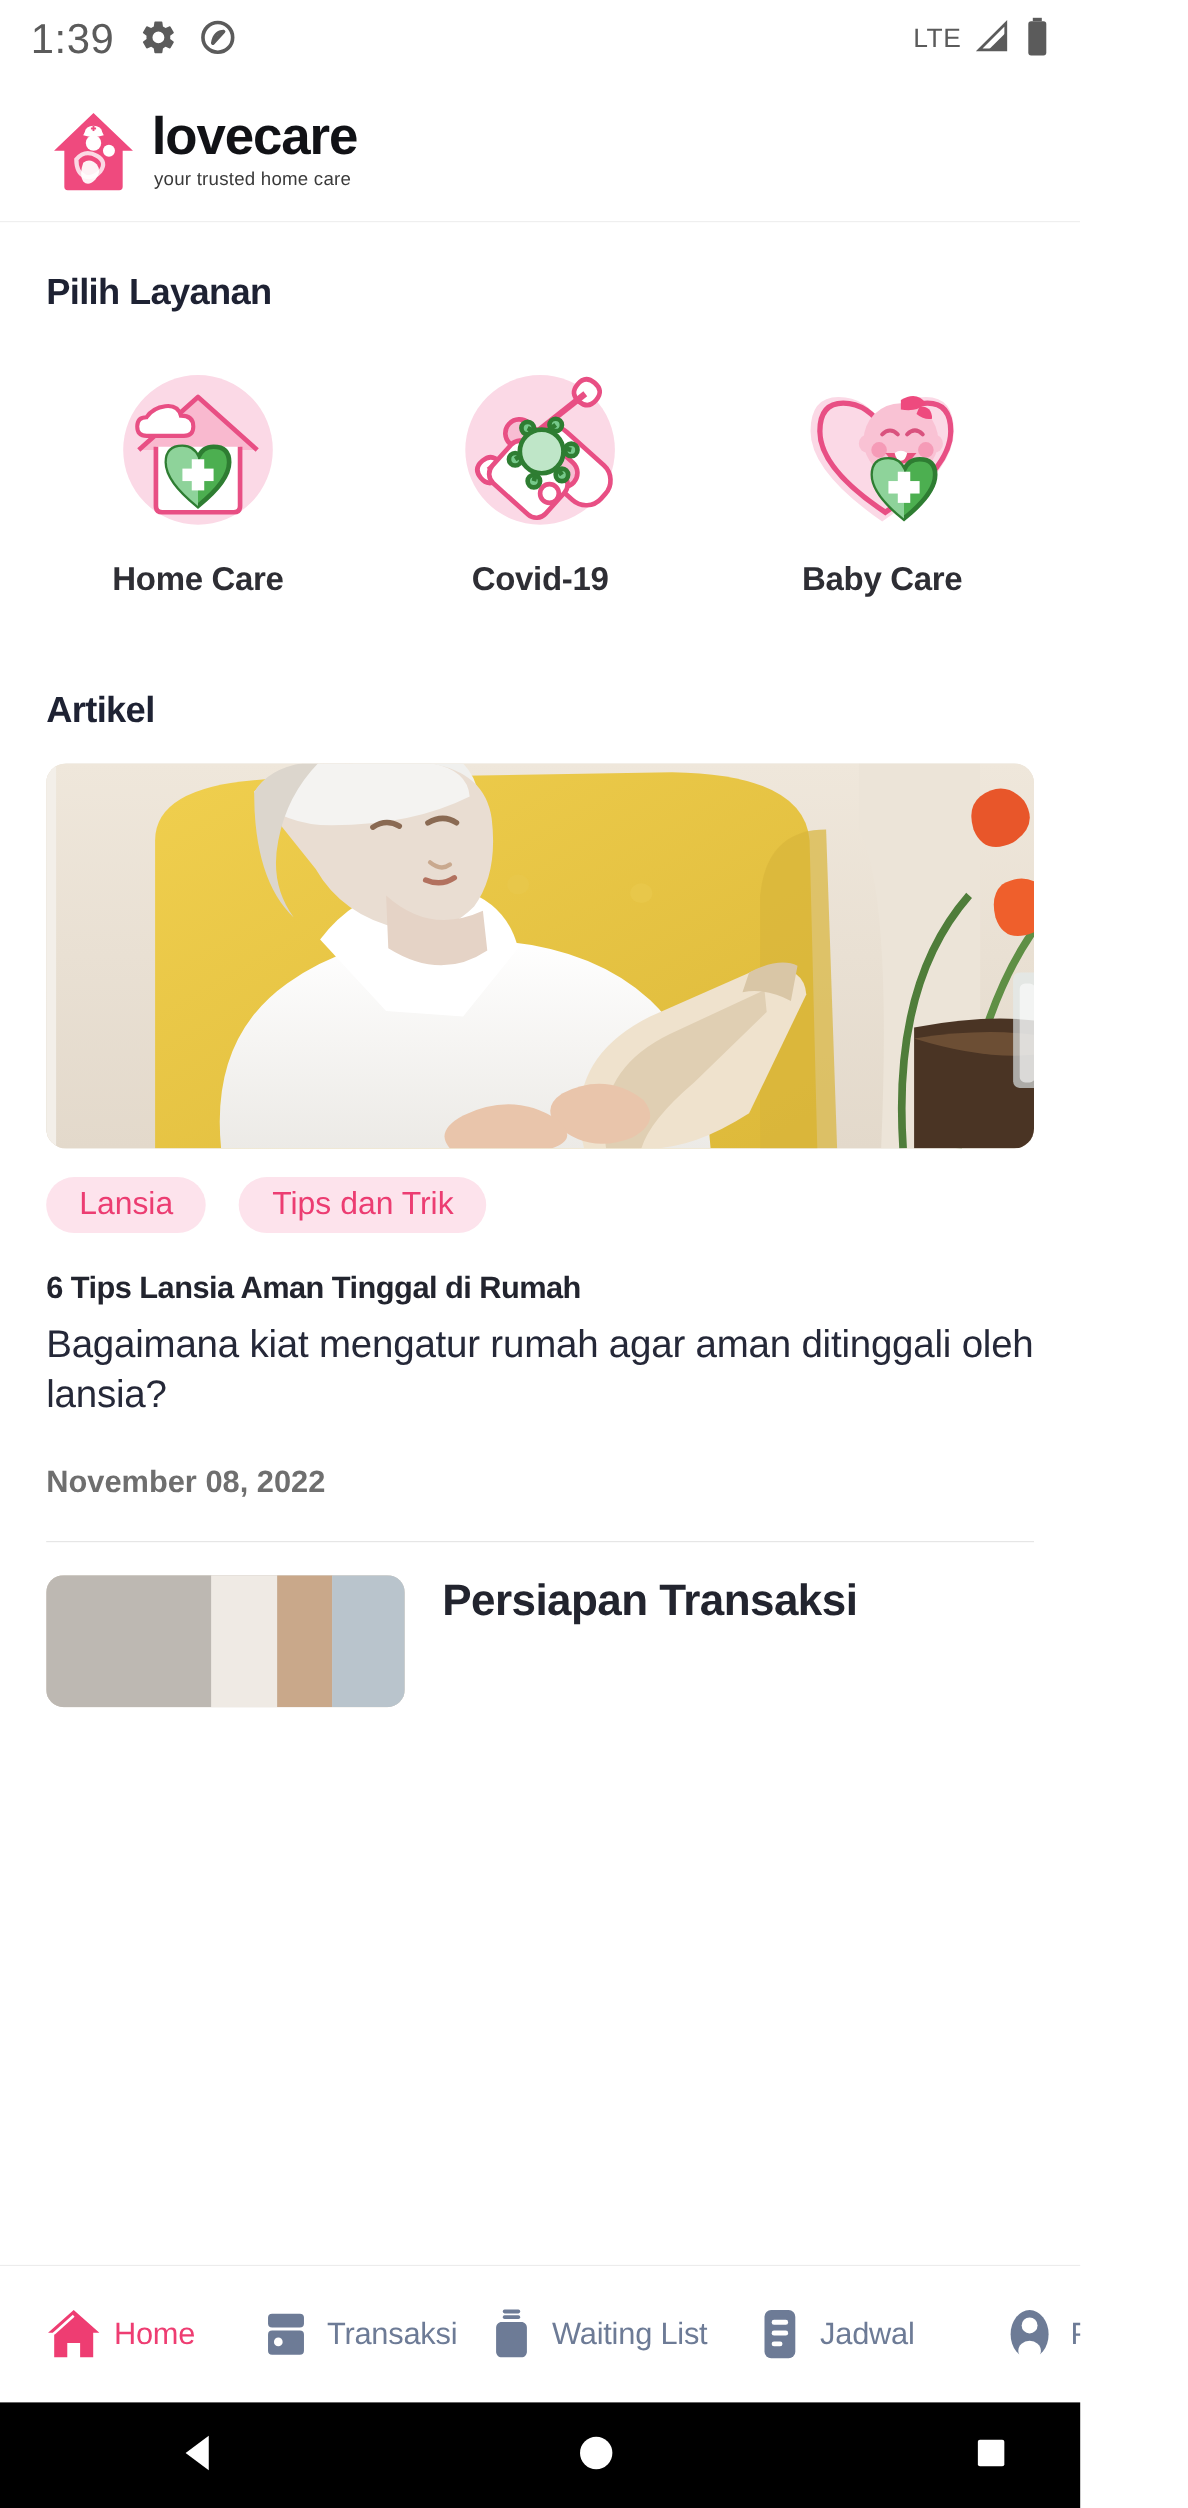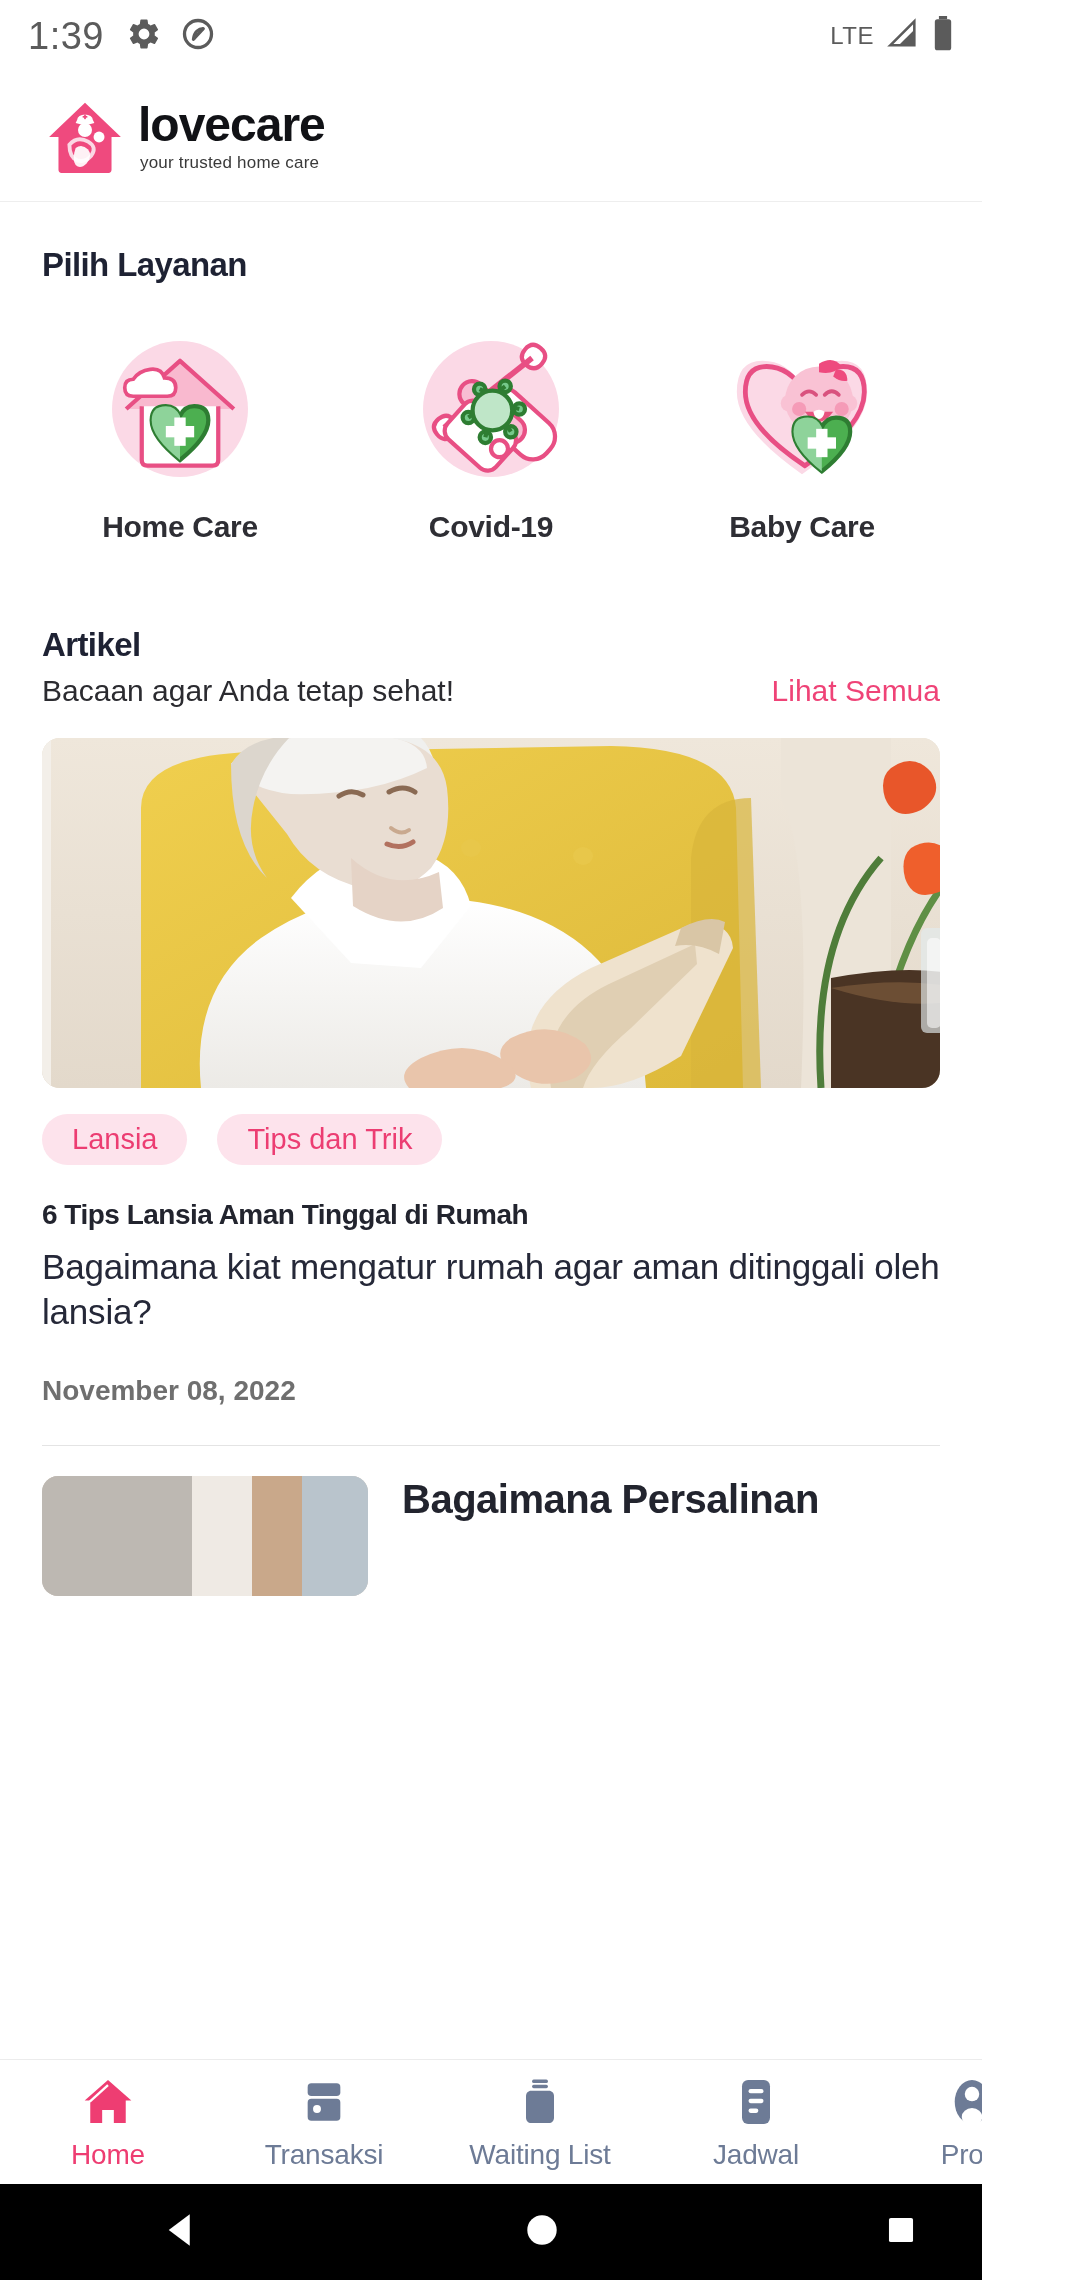--- a/index.html
+++ b/index.html
@@ -108,21 +108,21 @@
     letter-spacing:-0.5px; line-height:1.15;
   }
 
   
   .bottomnav {
     position:absolute; left:0; bottom:96px; width:1080px; height:125px;
     background:#fff; border-top:1px solid #ececec;
     display:flex; align-items:center;
   }
   .nav-item {
-    flex:1; display:flex; flex-direction:column;
+    flex:1; display:flex; 
     align-items:center; justify-content:center; gap:9px;
   }
   .nav-ic { width:56px; height:56px; }
   .nav-label { font-size:28px; color:#6d7b96; letter-spacing:-0.2px; }
   .nav-item.active .nav-label { color:#ee3d72; }
 
   
   .sysnav {
     position:absolute; left:0; bottom:0; width:1080px; height:96px;
     background:#000; display:flex; align-items:center; justify-content:space-around;
@@ -262,24 +262,20 @@
         </span>
         <span class="service-label">Baby Care</span>
       </div>
 
     </div>
   </div>
 
   <div class="section">
     <div class="artikel-head">
       <div class="sec-title">Artikel</div>
-      <div class="artikel-sub-row">
-        <span class="artikel-sub">Bacaan agar Anda tetap sehat!</span>
-        <span class="see-all">Lihat Semua</span>
-      </div>
     </div>
 
     <div class="article-card">
       <div class="thumb">
         <svg viewBox="0 0 1000 350" preserveAspectRatio="xMidYMid slice">
           <defs>
             <linearGradient id="wallG" x1="0" y1="0" x2="0" y2="1">
               <stop offset="0%" stop-color="#efe7db"></stop>
                 <stop offset="100%" stop-color="#e3d9cb"></stop>
             </linearGradient>
@@ -345,21 +341,21 @@
     <div class="article-card2">
       <div class="thumb2">
         <svg viewBox="0 0 326 120" preserveAspectRatio="xMidYMin slice">
           <rect width="326" height="120" fill="#d8d2ca"></rect>
           <rect x="0" y="0" width="150" height="120" fill="#bdb8b2"></rect>
           <rect x="150" y="0" width="60" height="120" fill="#efeae4"></rect>
           <rect x="210" y="0" width="50" height="120" fill="#c9a88a"></rect>
           <rect x="260" y="0" width="66" height="120" fill="#b9c4cc"></rect>
         </svg>
       </div>
-      <div class="art2-title">Bagaimana Persalinan</div>
+      <div class="art2-title">Persiapan Transaksi</div>
     </div>
   </div>
 
   <div class="bottomnav">
 
     <div class="nav-item active">
       <span class="nav-ic">
         <svg viewBox="0 0 24 24" fill="#ee3d72">
           <path d="M12 2.6 2 11.4h2.4V21h5.1v-5.6h5V21h5.1v-9.6H22z"></path>
           <path d="M12 4.8 4.2 11.8" stroke="#fff" stroke-width="1" fill="none"></path>

